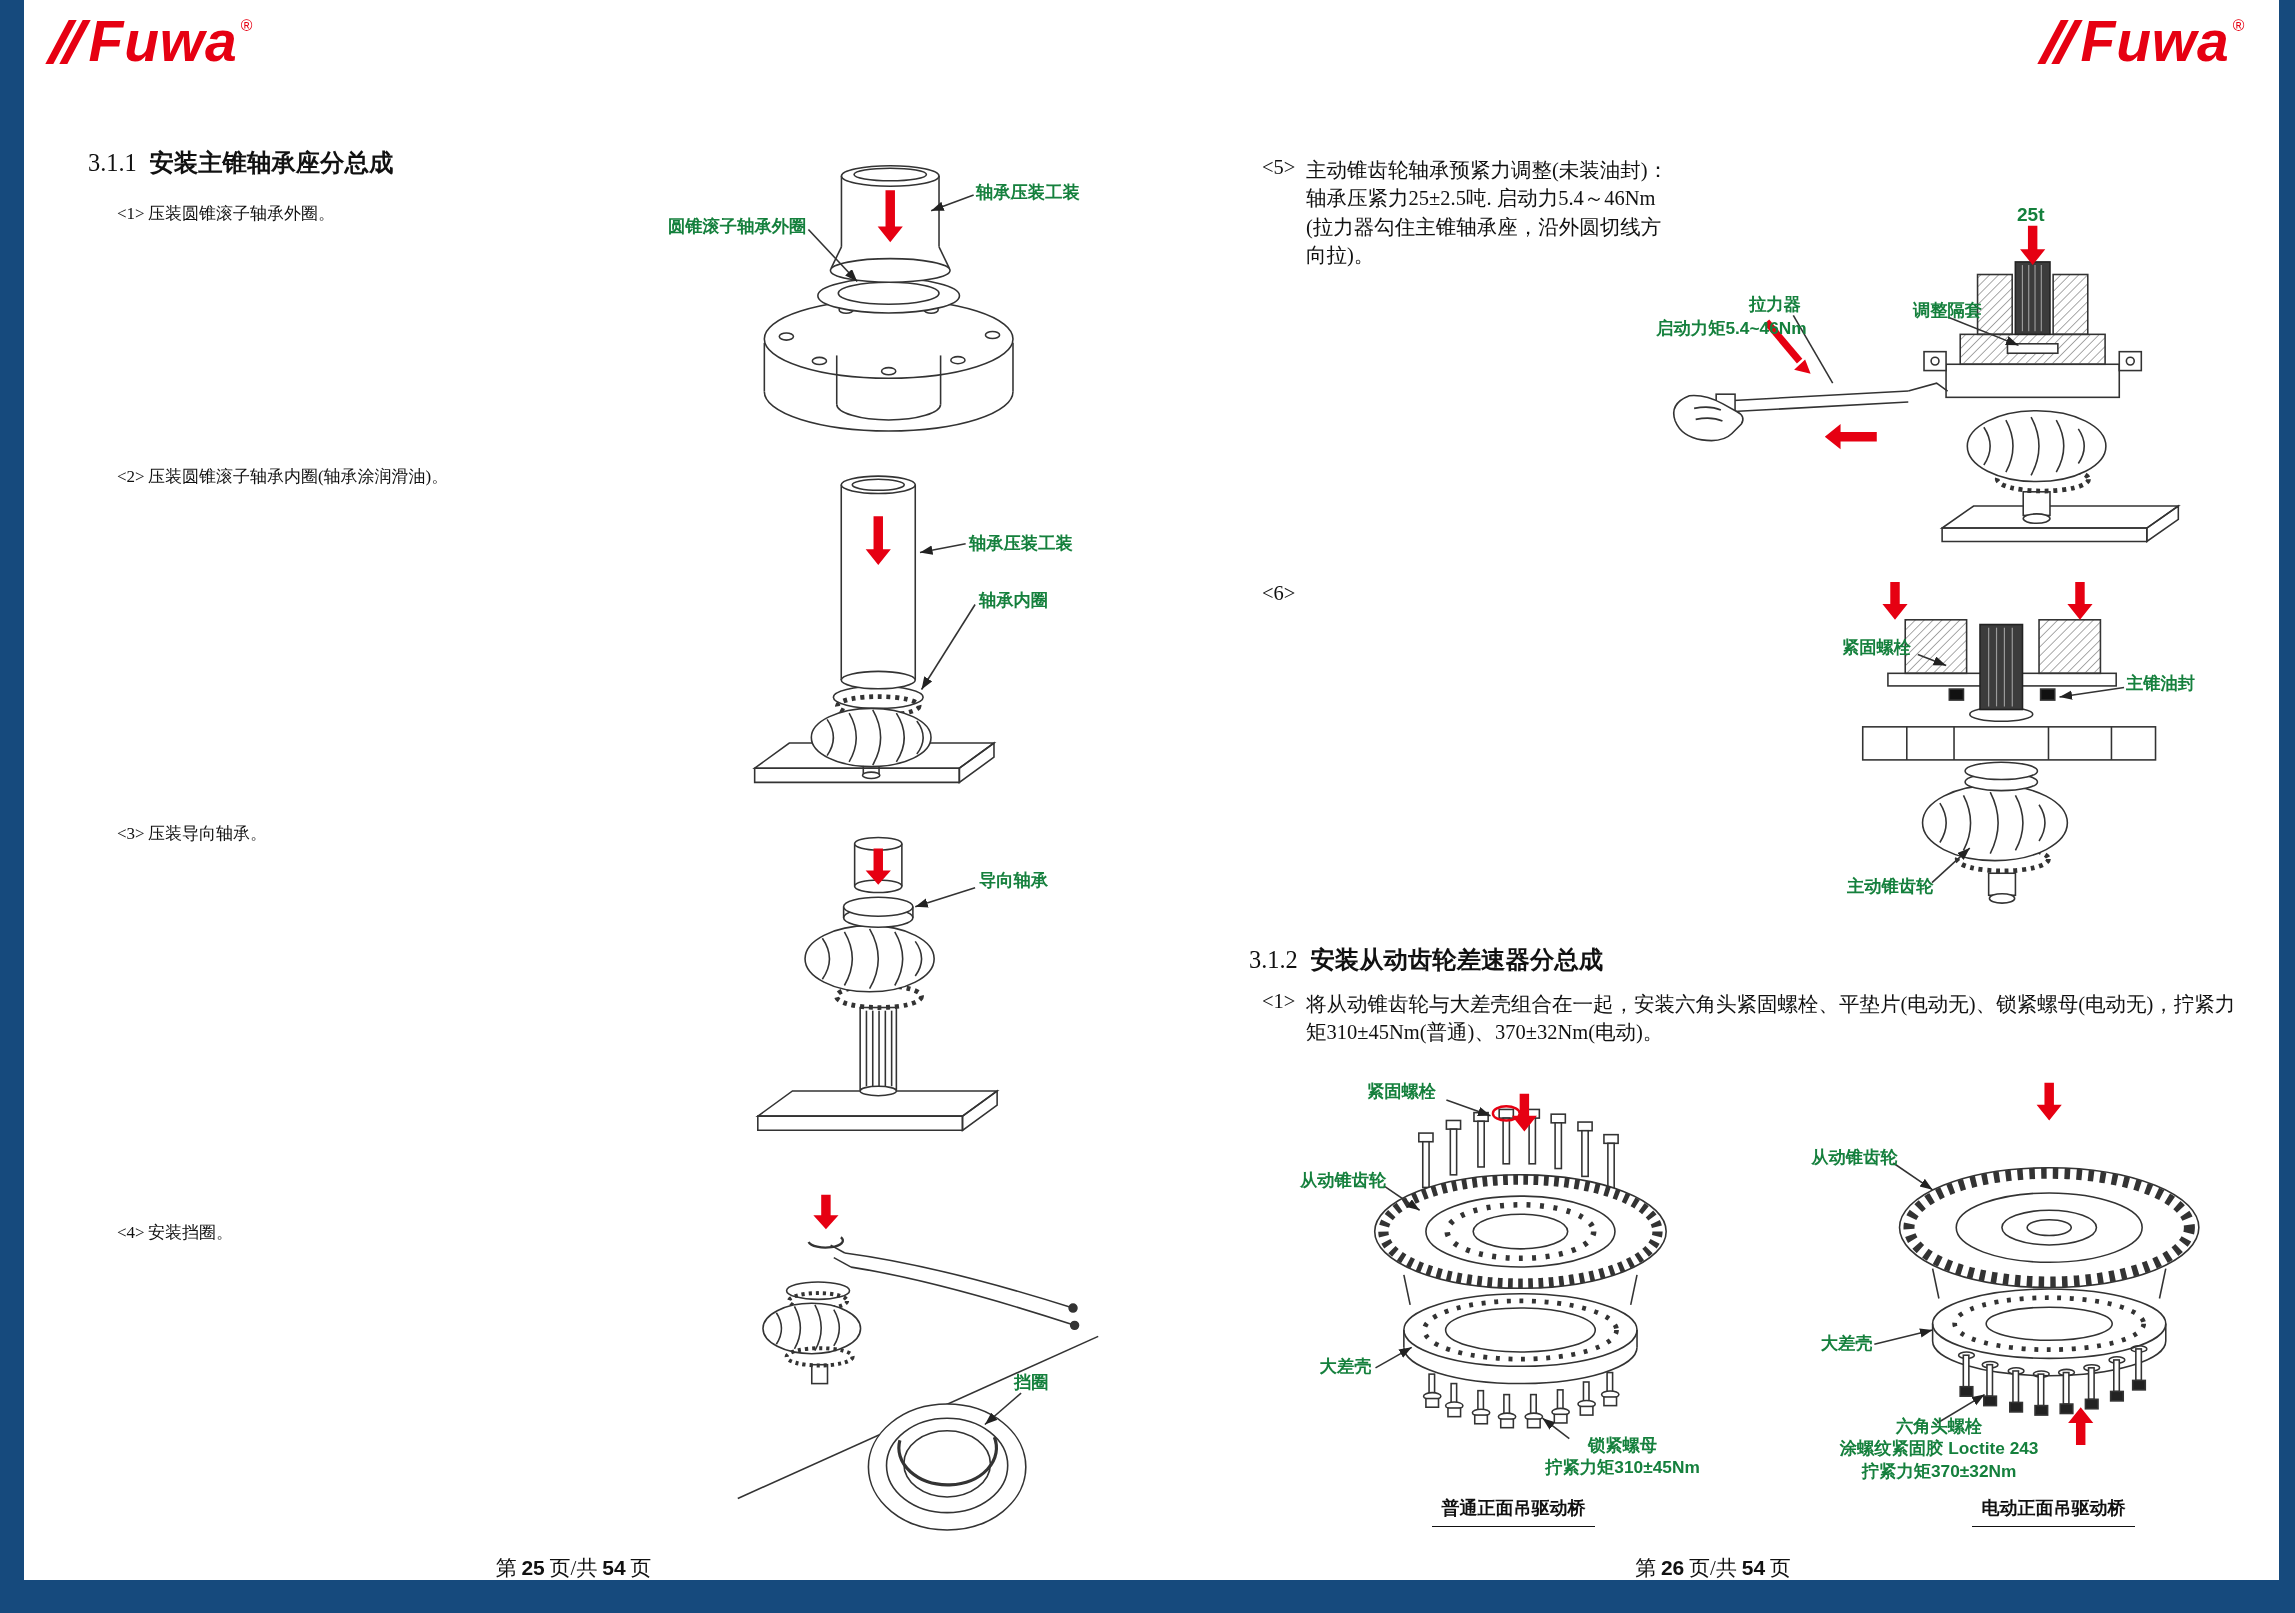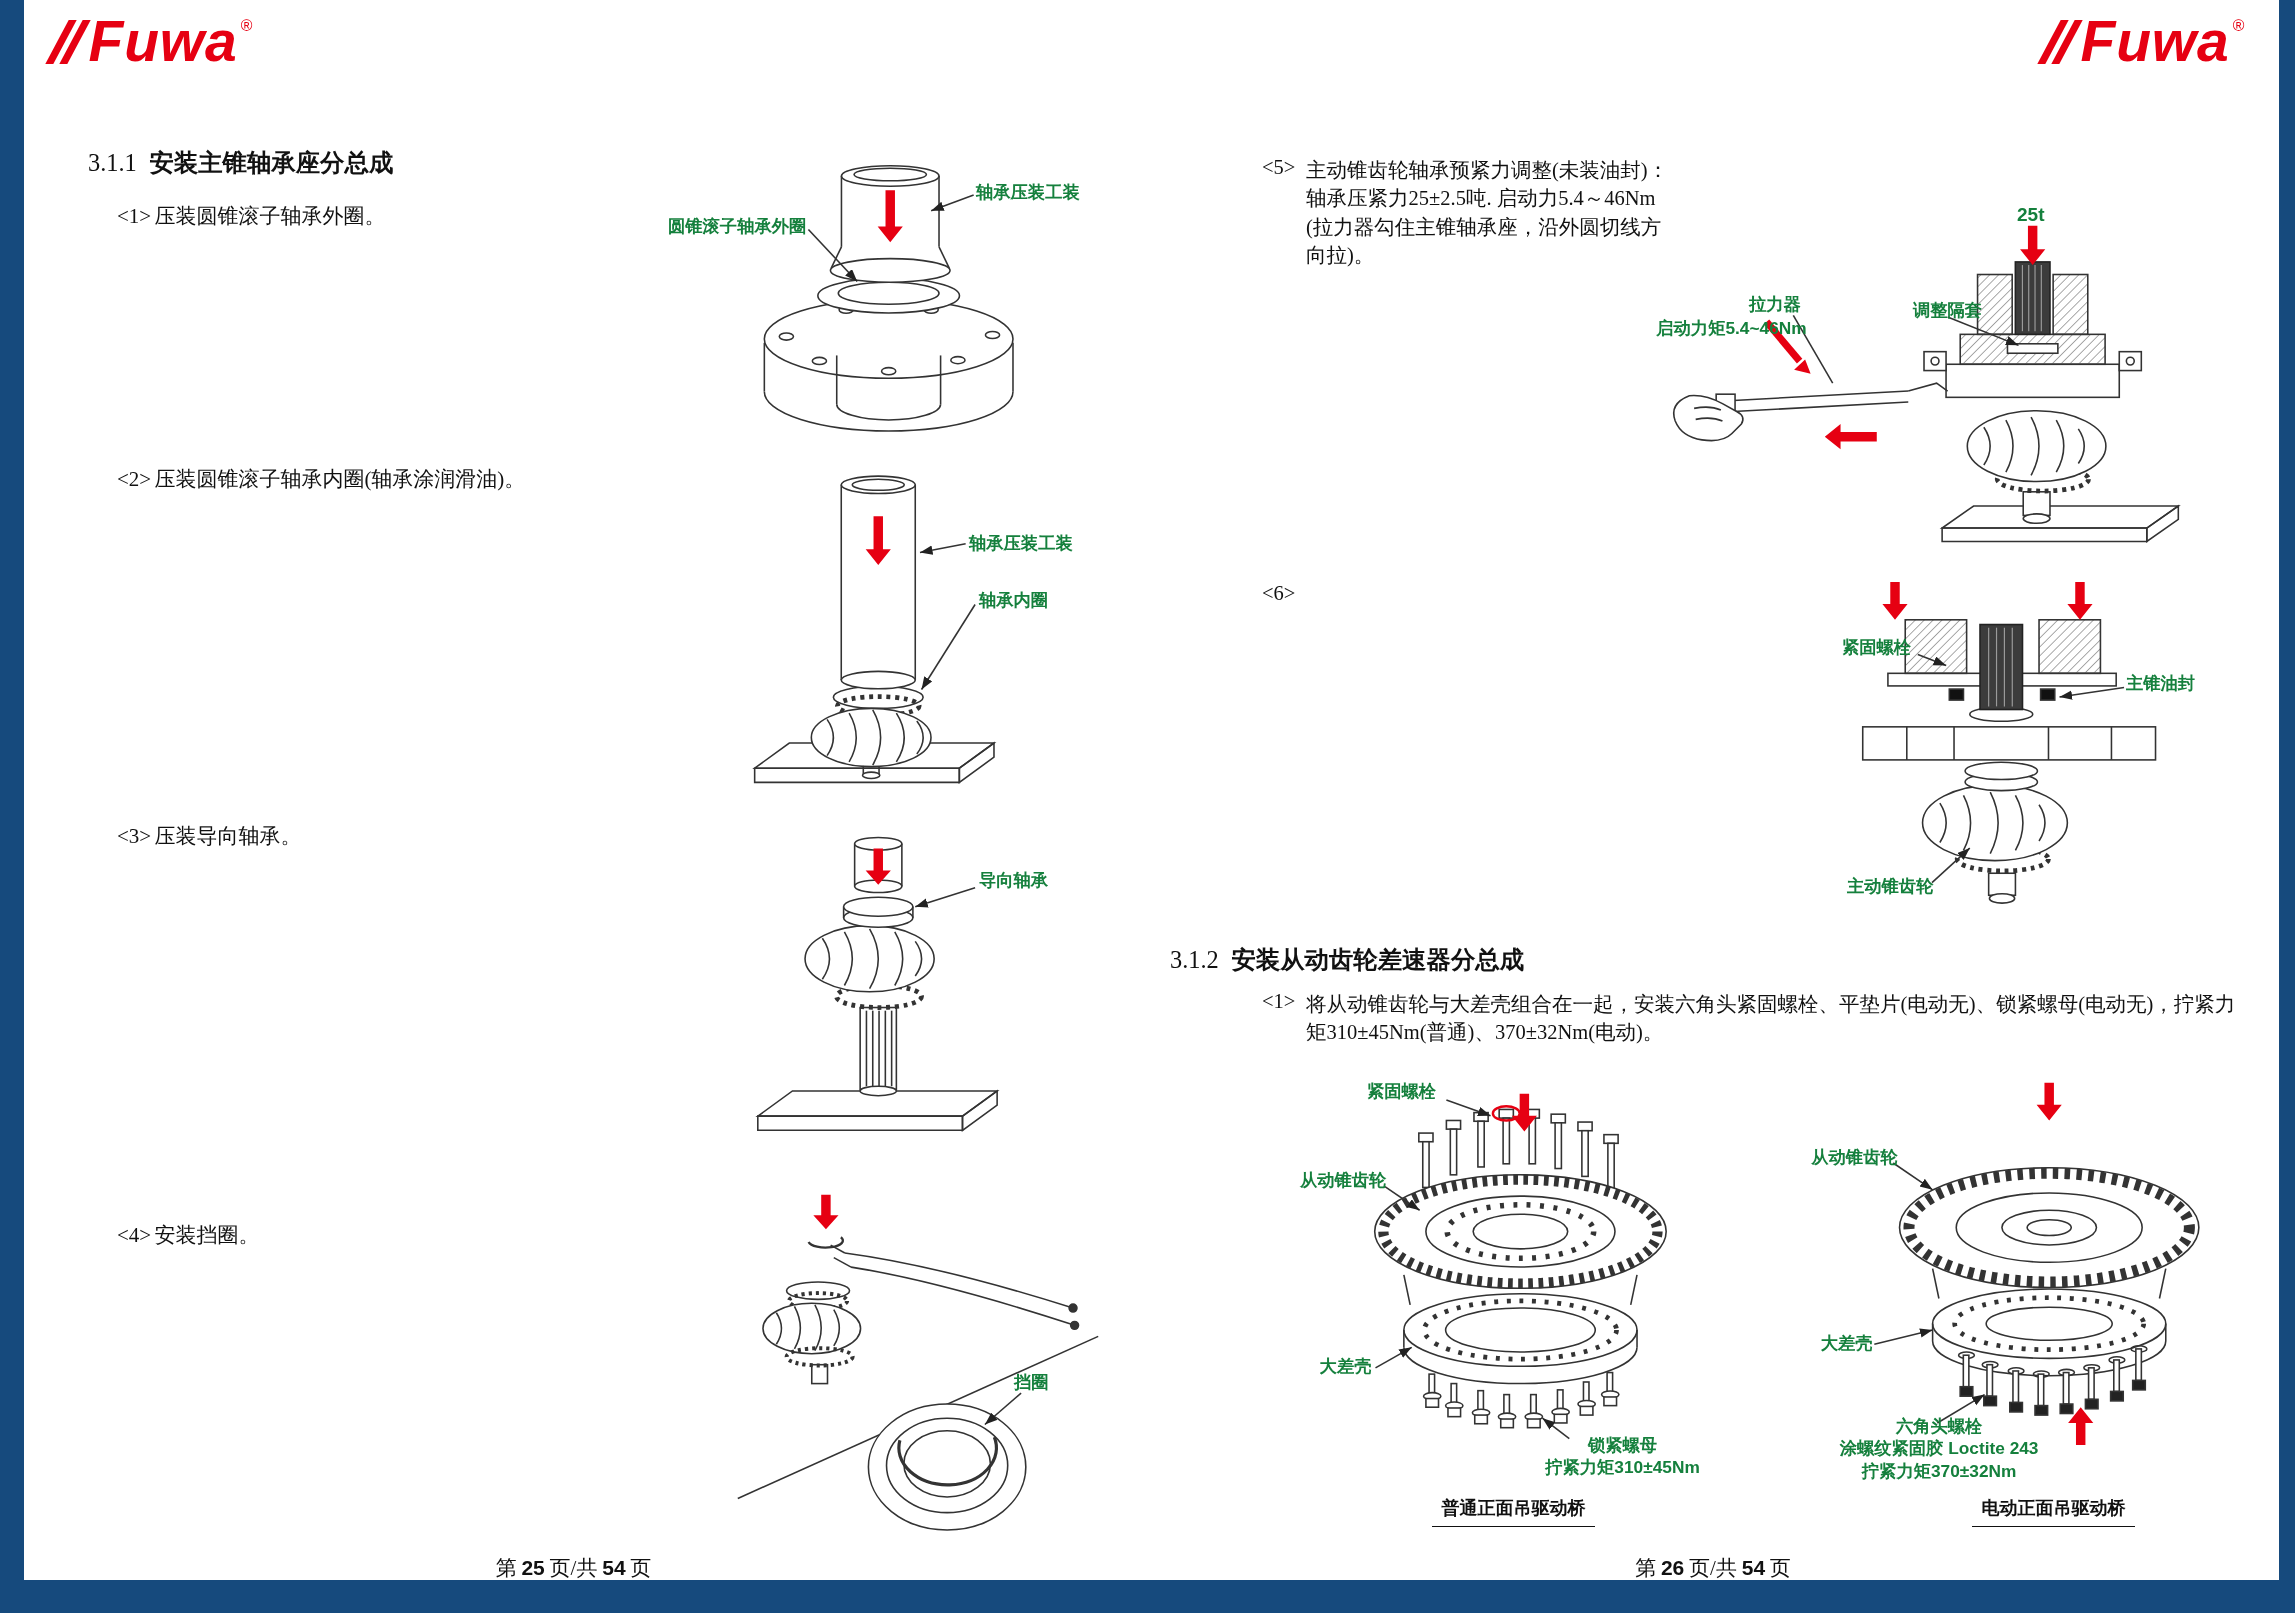--- a/index.html
+++ b/index.html
@@ -15,21 +15,21 @@
   .logo .slash{width:7.9px;height:44px;background:#e60012;transform:skewX(-28deg);margin-right:6.3px;margin-top:4.7px;}
   .logo .slash.s2{margin-right:9.5px;}
   .logo .word{font-family:"Liberation Sans",sans-serif;font-style:italic;font-weight:bold;
               font-size:57px;line-height:50px;letter-spacing:0.8px;}
   .logo .reg{font-size:15.8px;margin-left:3.2px;margin-top:1.6px;font-family:"Liberation Sans",sans-serif;}
 
   .heading{position:absolute;font-size:24.4px;white-space:nowrap;}
   .heading .num{font-family:"Liberation Serif",serif;margin-right:12.6px;}
   .heading .ttl{font-family:"Liberation Sans",sans-serif;font-weight:bold;}
 
-  .step{position:absolute;font-size:21px;white-space:nowrap;}
+  .step{position:absolute;font-size:17px;white-space:nowrap;}
   .step .tag{margin-right:3.2px;}
   .mstep{position:absolute;display:flex;font-size:20.5px;}
   .mstep .tag{flex:none;width:44px;}
   .mstep .txt{white-space:pre-line;line-height:1.38;}
 
   .diagram{position:absolute;}
   .diagram svg{position:absolute;left:0;top:0;}
   .dlabel{position:absolute;font-family:"Liberation Sans",sans-serif;font-weight:bold;
           font-size:17.3px;line-height:1.3;color:#15803d;white-space:pre-line;}
   .dlabel.center{text-align:center;}
@@ -361,21 +361,21 @@
           <line x1="152" y1="396" x2="200" y2="352" marker-end="url(#ah6)"></line>
         </g>
         <path d="M99 14 H111 V42 H121 L105 62 L89 42 H99 Z" fill="#e60012" stroke="none"></path>
         <path d="M334 14 H346 V42 H356 L340 62 L324 42 H334 Z" fill="#e60012" stroke="none"></path>
       </svg>
       <div class="dlabel" style="left:30px;top:65px;">紧固螺栓</div>
       <div class="dlabel" style="left:314px;top:101px;">主锥油封</div>
       <div class="dlabel" style="left:35px;top:304px;">主动锥齿轮</div>
     </div>
 
-    <div class="heading" style="left:1170px;top:944px;">
+    <div class="heading" style="left:1249px;top:944px;">
       <span class="num">3.1.2</span><span class="ttl">安装从动齿轮差速器分总成</span>
     </div>
 
     <div class="mstep" style="left:1262px;top:990px;width:1001px;">
       <span class="tag">&lt;1&gt;</span>
       <span class="txt">将从动锥齿轮与大差壳组合在一起，安装六角头紧固螺栓、平垫片(电动无)、锁紧螺母(电动无)，拧紧力
 矩310±45Nm(普通)、370±32Nm(电动)。</span>
     </div>
 
     <div class="diagram" style="left:1292px;top:1070px;width:449px;height:457px;">

